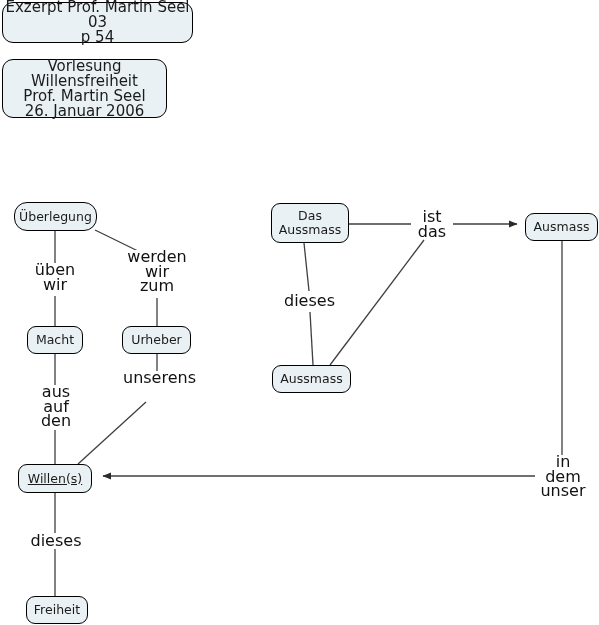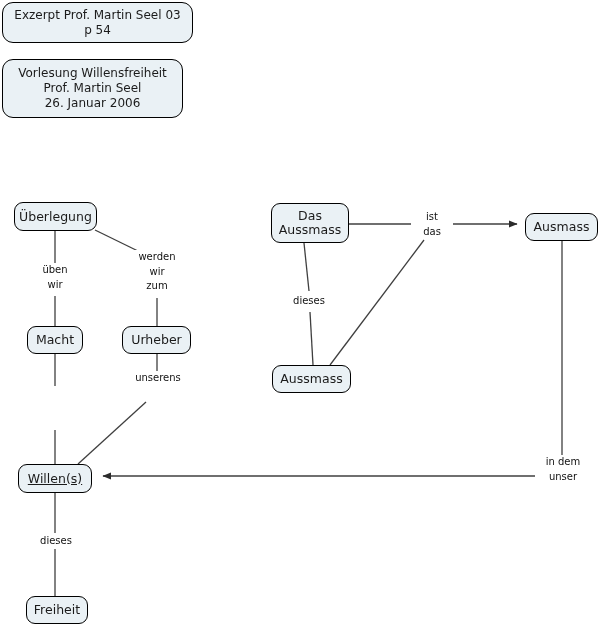--- a/index.html
+++ b/index.html
@@ -36,28 +36,28 @@
     border: 1px solid #000000;
     border-radius: 9px;
     color: #1b1b1b;
     font-size: 12.5px;
     line-height: 14px;
     white-space: pre-line;
     z-index: 3;
   }
   .title-node {
     border-radius: 11px;
-    font-size: 12px;
+    font-size: 15px;
     line-height: 15px;
   }
   .edge-label {
     position: absolute;
     text-align: center;
     color: #111111;
-    font-size: 10px;
+    font-size: 16px;
     line-height: 14.5px;
     white-space: pre-line;
     background: #ffffff;
     padding: 0 1px;
     z-index: 2;
   }
 </style>
 </head>
 <body>
 
@@ -96,25 +96,25 @@
       <line x1="330" y1="365" x2="424" y2="240"></line>
 
       <line x1="562" y1="241" x2="562" y2="456"></line>
       <line x1="562" y1="476" x2="103" y2="476" marker-end="url(#arrow)"></line>
     </g>
   </svg>
 
   <div class="node title-node" style="left:2px; top:2px; width:191px; height:41px;">Exzerpt Prof. Martin Seel 03
 p 54</div>
 
-  <div class="node title-node" style="left:2px; top:59px; width:181px; height:59px;">Vorlesung Willensfreiheit
+  <div class="node title-node" style="left:2px; top:59px; width:165px; height:59px;">Vorlesung Willensfreiheit
 Prof. Martin Seel
 26. Januar 2006</div>
 
-  <div class="node" style="left:14px; top:202px; width:83px; height:29px;">Überlegung</div>
+  <div class="node" style="left:14px; top:202px; width:83px; height:29px;border-radius:13px;">Überlegung</div>
 
   <div class="node" style="left:27px; top:326px; width:56px; height:28px;">Macht</div>
 
   <div class="node" style="left:122px; top:326px; width:69px; height:28px;">Urheber</div>
 
   <div class="node" style="left:18px; top:464px; width:74px; height:29px;text-decoration:underline;">Willen(s)</div>
 
   <div class="node" style="left:26px; top:596px; width:62px; height:28px;">Freiheit</div>
 
   <div class="node" style="left:271px; top:203px; width:78px; height:40px;">Das
@@ -124,20 +124,23 @@
 
   <div class="node" style="left:525px; top:213px; width:73px; height:28px;">Ausmass</div>
 
   <div class="edge-label" style="left:24px; top:263px; width:60px;">üben
 wir</div>
 
   <div class="edge-label" style="left:121px; top:250px; width:70px;">werden
 wir
 zum</div>
 
+  <div class="edge-label" style="left:25px; top:385px; width:60px;">aus
+auf
+den</div>
 
   <div class="edge-label" style="left:122px; top:371px; width:70px;">unserens</div>
 
   <div class="edge-label" style="left:25px; top:534px; width:60px;">dieses</div>
 
   <div class="edge-label" style="left:411px; top:210px; width:40px;">ist
 das</div>
 
   <div class="edge-label" style="left:283px; top:294px; width:50px;">dieses</div>
 

